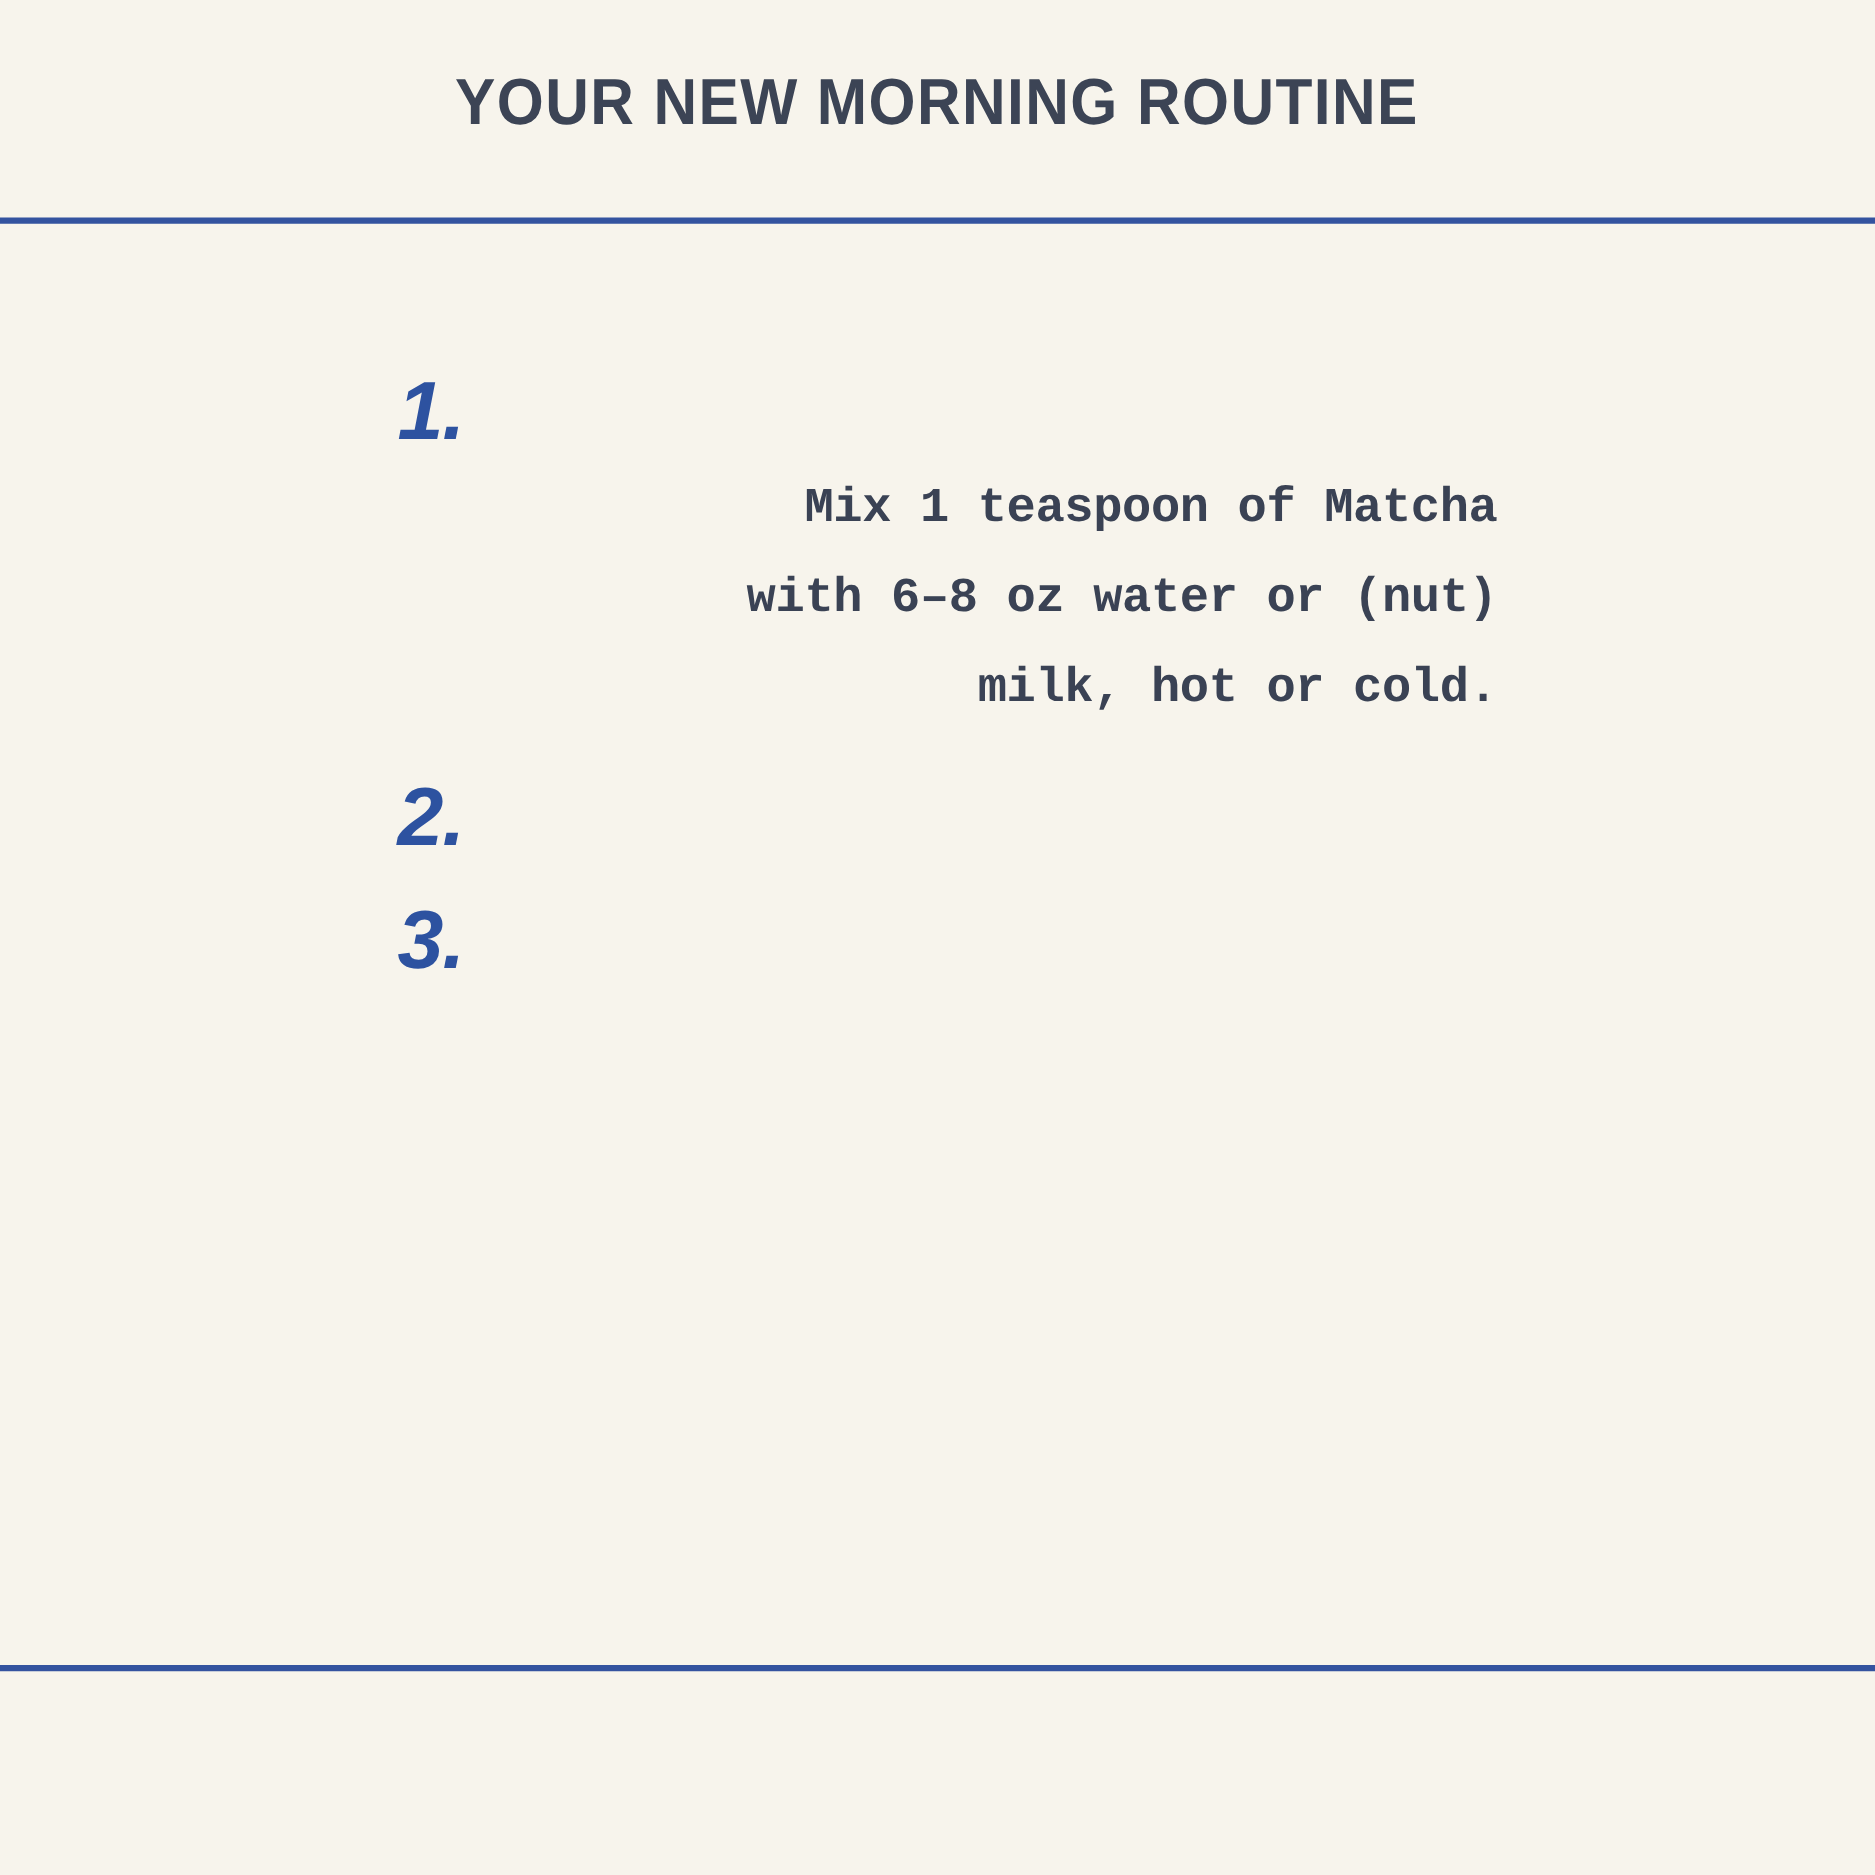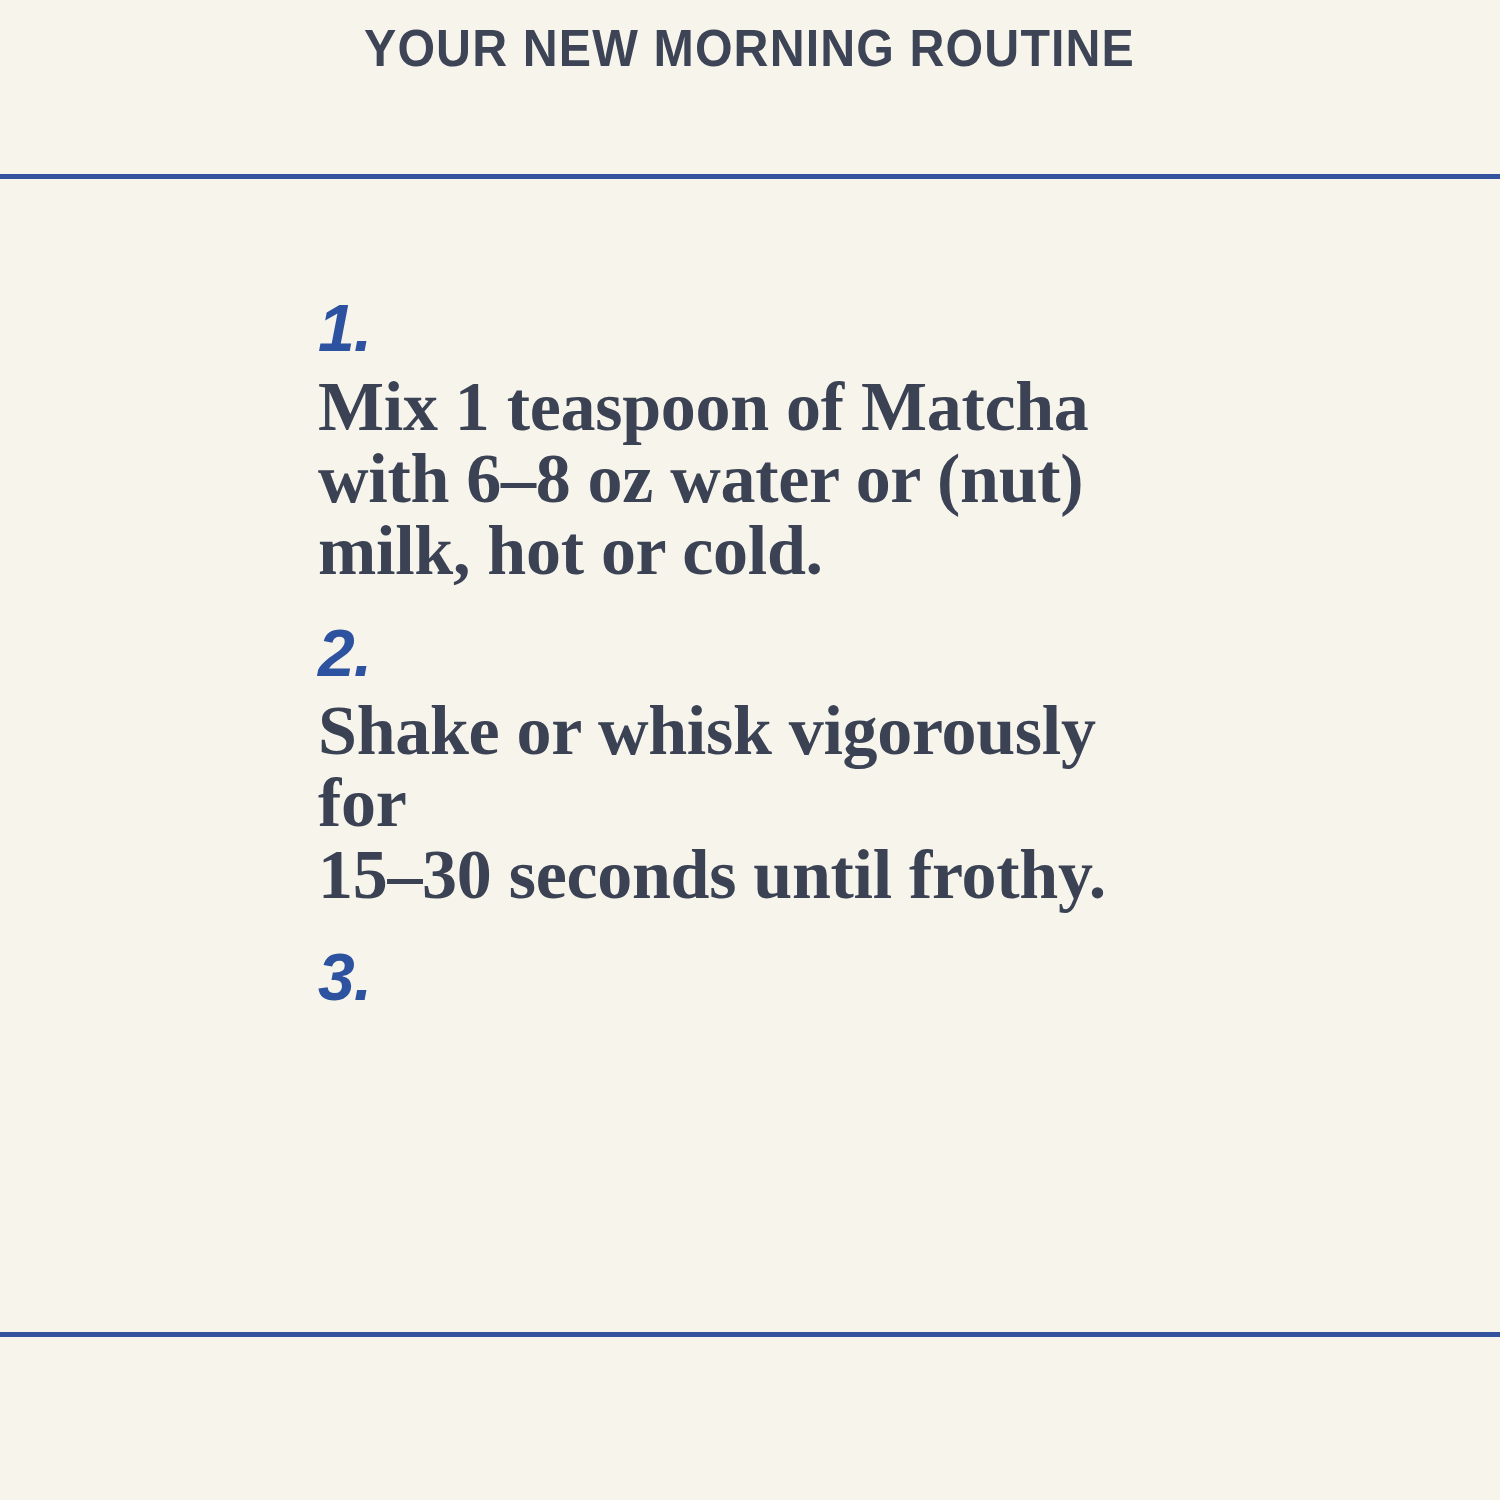--- a/index.html
+++ b/index.html
@@ -23,21 +23,21 @@
   }
 
   
   .header {
     position: absolute;
     left: 0;
     top: 0;
     width: 1500px;
     height: 176px;
     display: flex;
-    align-items: flex-start;
+    align-items: center;
     justify-content: center;
   }
 
   .page-title {
     font-family: "Liberation Sans Narrow", "Liberation Sans", sans-serif;
     font-weight: 700;
     font-size: 52px;
     line-height: 1;
     letter-spacing: 1.2px;
     color: #3c4455;
@@ -77,29 +77,30 @@
     font-weight: 700;
     font-style: italic;
     font-size: 66px;
     line-height: 0.98;
     color: #2d52a0;
     letter-spacing: -1px;
     margin: 0 0 10px 0;
   }
 
   .step-text {
-    font-family: Liberation Serif, serif;
+    font-family: Liberation Mono, monospace;
     font-weight: 700;
-    font-size: 70px;
+    font-size: 39px;
     line-height: 72px;
     color: #3a4254;
     letter-spacing: -0.3px;
     margin: 0;
     max-width: 880px;
     white-space: pre-line;
+    text-align: right;
   }
 </style>
 </head>
 <body>
 
 <div class="page">
 
   <div class="header">
     <h1 class="page-title">YOUR NEW MORNING ROUTINE</h1>
   </div>
@@ -110,22 +111,20 @@
 
     <div class="step">
       <div class="step-number">1.</div>
       <p class="step-text">Mix 1 teaspoon of Matcha
 with 6–8 oz water or (nut)
 milk, hot or cold.</p>
     </div>
 
     <div class="step">
       <div class="step-number">2.</div>
-      <p class="step-text">Shake or whisk vigorously for
-15–30 seconds until frothy.</p>
     </div>
 
     <div class="step">
       <div class="step-number">3.</div>
     </div>
 
   </div>
 
   <div class="rule rule--bottom"></div>
 

